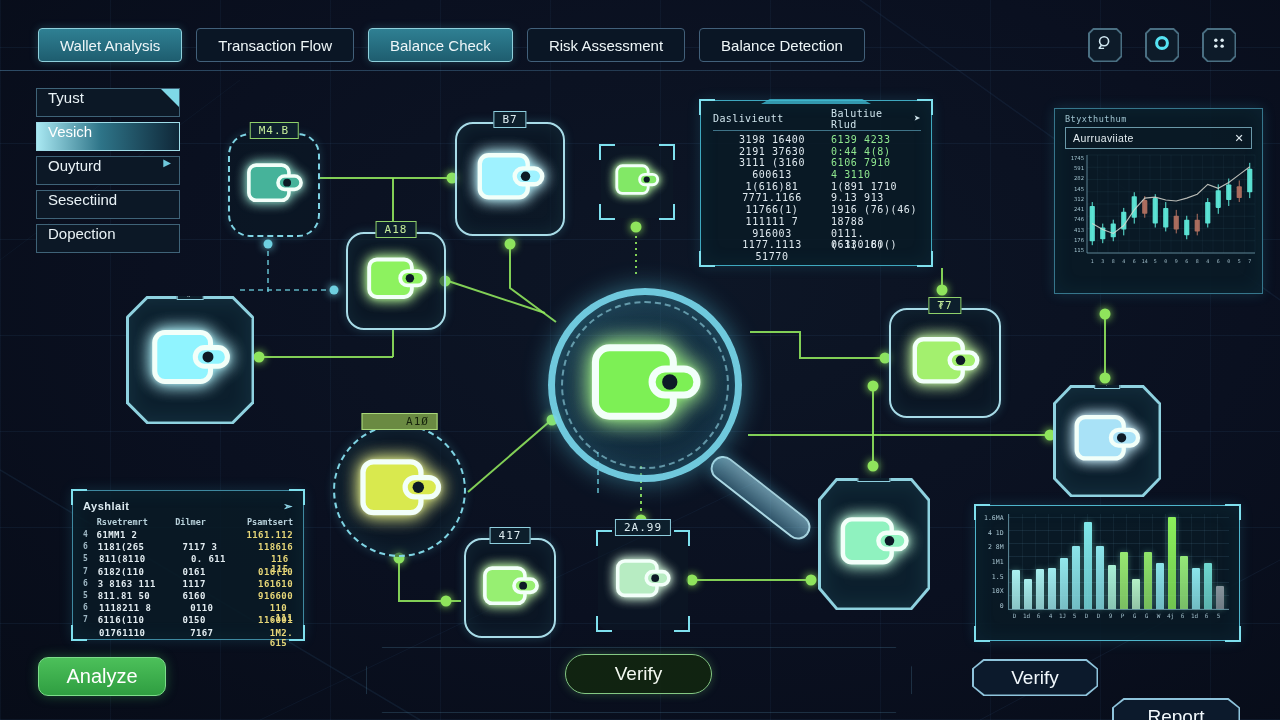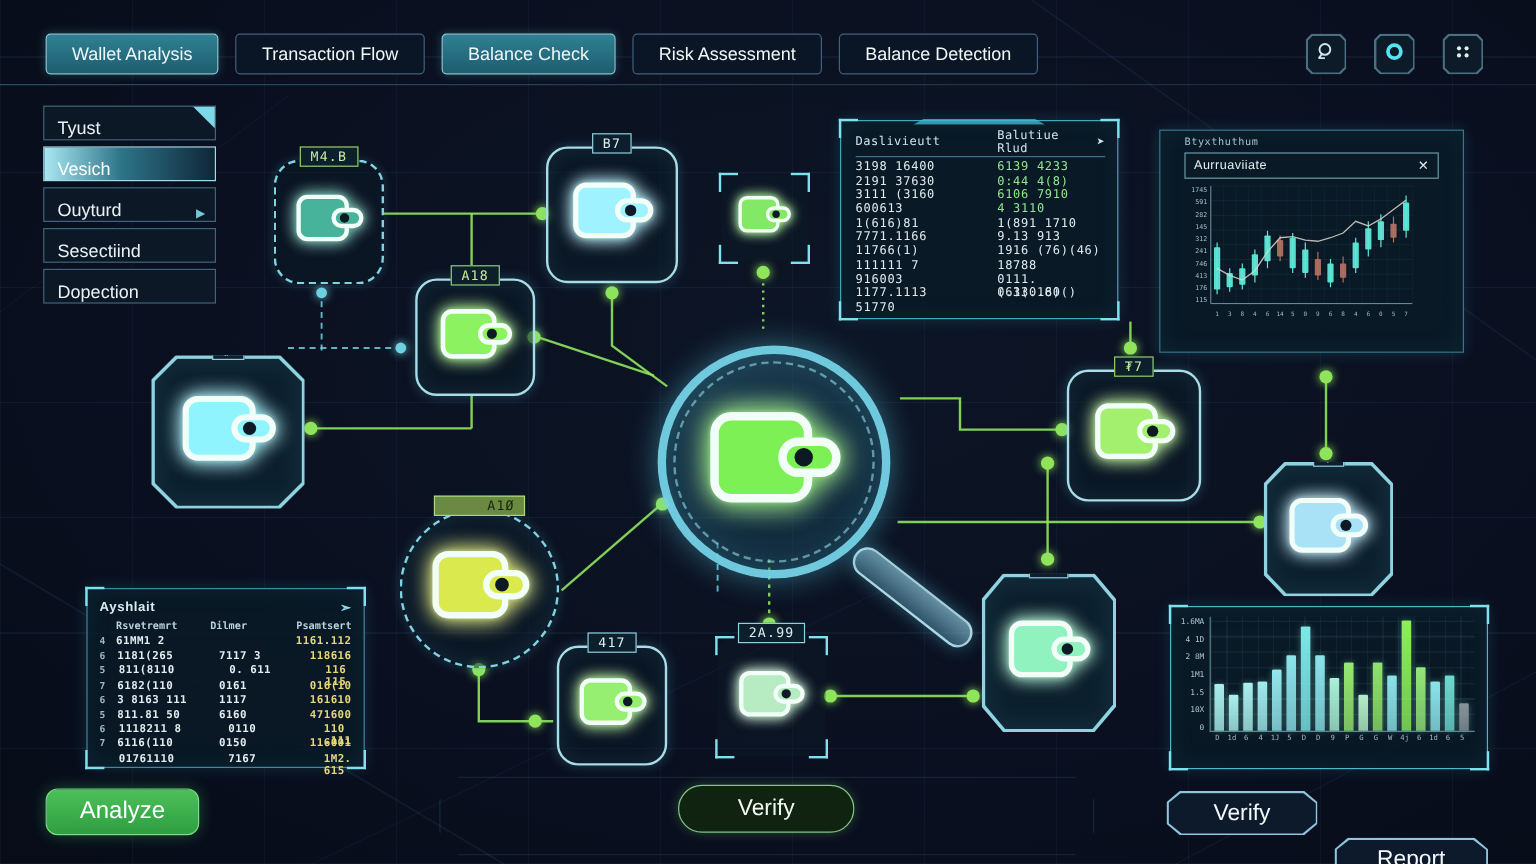--- a/index.html
+++ b/index.html
@@ -25,21 +25,21 @@
   
   .hicons { position:absolute; left:1088px; top:28px; display:flex; gap:23px; }
   .oct { position:relative; width:34px; height:34px; cursor:pointer;
          clip-path:polygon(15% 0,85% 0,100% 15%,100% 85%,85% 100%,15% 100%,0 85%,0 15%);
          background:#4a6f82; }
   .oct-in { position:absolute; inset:1.5px; background:#0d1b29; display:flex; align-items:center; justify-content:center;
          clip-path:polygon(15% 0,85% 0,100% 15%,100% 85%,85% 100%,15% 100%,0 85%,0 15%); }
 
   
   .sidebar { position:absolute; left:36px; top:88px; width:144px; display:flex; flex-direction:column; gap:5px; }
-  .side-item { position:relative; height:29px; display:flex; align-items:flex-end; padding:0 11px;
+  .side-item { position:relative; height:29px; display:flex; align-items:flex-start; padding:0 11px;
                background:#0c1826; border:1px solid #3f6378; color:#e9f2f6; font-size:15px; cursor:pointer; overflow:hidden; }
   .side-item.folded::after { content:""; position:absolute; right:-1px; top:-1px;
                border-left:20px solid transparent; border-top:20px solid #7fd8e8; }
   .side-item.highlight { background:linear-gradient(90deg,#a9e8f2 0%, #2e7488 45%, #0f2738 100%);
                border:1px solid #9fdce8; color:#ffffff; }
   .side-item .arrow { position:absolute; right:8px; color:#6fc8dc; font-size:10px; }
 
   
   .panel { position:absolute; background:rgba(9,26,38,0.88); border:1.5px solid #3fa8bf;
            box-shadow:0 0 12px rgba(60,190,215,0.18), inset 0 0 20px rgba(40,140,170,0.10); }
@@ -53,25 +53,25 @@
 
   
   .addr-panel { left:700px; top:100px; width:232px; height:166px; padding:6px 10px 6px 12px;
                 font-family:"DejaVu Sans Mono", monospace; }
   .addr-head { display:flex; align-items:center; height:24px; border-bottom:1px solid #3f7488;
                color:#cfe4ec; font-size:10px; letter-spacing:.4px; }
   .addr-head .h1 { width:118px; } .addr-head .h2 { flex:1; }
   .addr-head .chev { color:#cfe4ec; font-size:11px; cursor:pointer; }
   .addr-rows { margin-top:3px; }
   .addr-row { display:flex; height:11.7px; font-size:10px; letter-spacing:.6px; color:#dfe9ef; }
-  .addr-row .a { width:118px; } .addr-row .b { flex:1; }
+  .addr-row .a { width:118px;text-align:center; } .addr-row .b { flex:1; }
   .addr-row.green .b { color:#8fe88f; }
 
   
-  .market-panel { left:966px; top:108px; width:254px; height:186px; padding:5px 20px; border-color:#36768c; }
+  .market-panel { left:1054px; top:108px; width:209px; height:186px; padding:5px 10px; border-color:#36768c; }
   .mk-sub { font-size:8.5px; color:#9fc3cf; letter-spacing:.5px; font-family:"DejaVu Sans Mono", monospace; }
   .mk-head { margin-top:3px; height:22px; border:1px solid #6a98a8; display:flex; align-items:center;
              padding:0 7px; color:#e5eef2; font-size:10.5px; letter-spacing:.4px; justify-content:space-between;gap:44px; }
   .mk-close { cursor:pointer; font-size:11px; color:#dfeaf0; }
 
   
   .ledger-panel { left:72px; top:490px; width:232px; height:150px; padding:6px 10px; border-color:#3f89a0;font-weight:bold; }
   .lg-title { display:flex; justify-content:space-between; align-items:center; height:18px;
               color:#dcebf1; font-size:11px; letter-spacing:.5px; }
   .lg-title .bird { color:#8fd8ea; font-size:11px; }
@@ -462,21 +462,21 @@
         <div class="lg-row">
           <span class="lg-n">6</span>
           <span class="lg-a">3 8163 111</span>
           <span class="lg-b">1117</span>
           <span class="lg-c">161610</span>
         </div>
         <div class="lg-row">
           <span class="lg-n">5</span>
           <span class="lg-a">811.81 50</span>
           <span class="lg-b">6160</span>
-          <span class="lg-c">471600</span>
+          <span class="lg-c">916600</span>
         </div>
         <div class="lg-row">
           <span class="lg-n">6</span>
           <span class="lg-a">1118211 8</span>
           <span class="lg-b">0110</span>
           <span class="lg-c">110 .111</span>
         </div>
         <div class="lg-row">
           <span class="lg-n">7</span>
           <span class="lg-a">6116(110</span>

